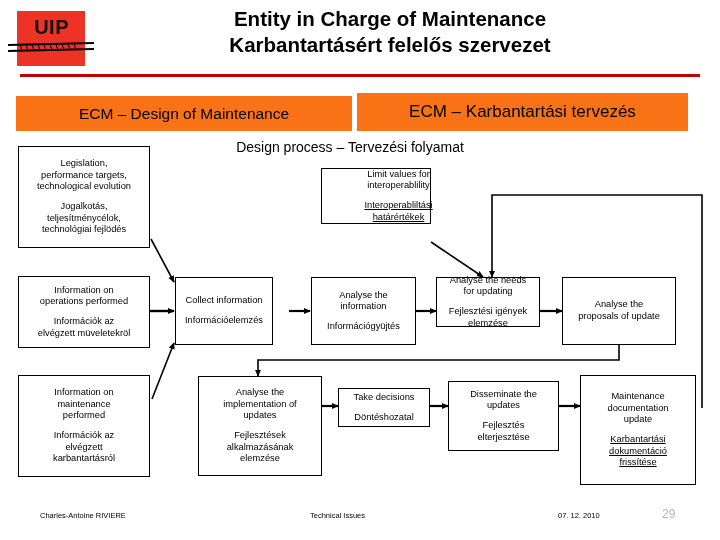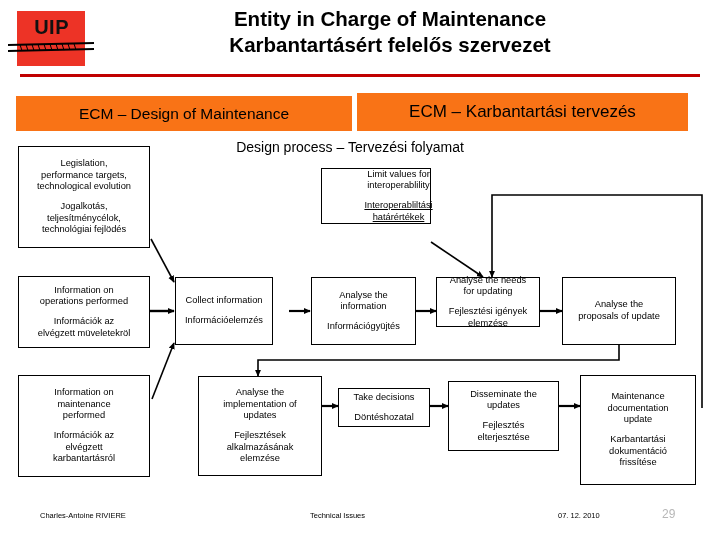--- a/index.html
+++ b/index.html
@@ -217,21 +217,21 @@
     <span class="en" style="white-space: pre-line;">Disseminate the
 updates</span>
     <span class="hu" style="white-space: pre-line;">Fejlesztés
 elterjesztése</span>
   </div>
 
   <div class="box" style="left:580px;top:375px;width:116px;height:110px;">
     <span class="en" style="white-space: pre-line;">Maintenance
 documentation
 update</span>
-    <span class="hu" style="white-space: pre-line;">Karbantartási
+    <span class="hu" style="white-space: pre-line; text-decoration: underline;">Karbantartási
 dokumentáció
 frissítése</span>
   </div>
 
   <div class="footer-item f-author">Charles-Antoine RIVIERE</div>
   <div class="footer-item f-topic">Technical Issues</div>
   <div class="footer-item f-date">07. 12. 2010</div>
   <div class="footer-item f-page">29</div>
 
 </div>

